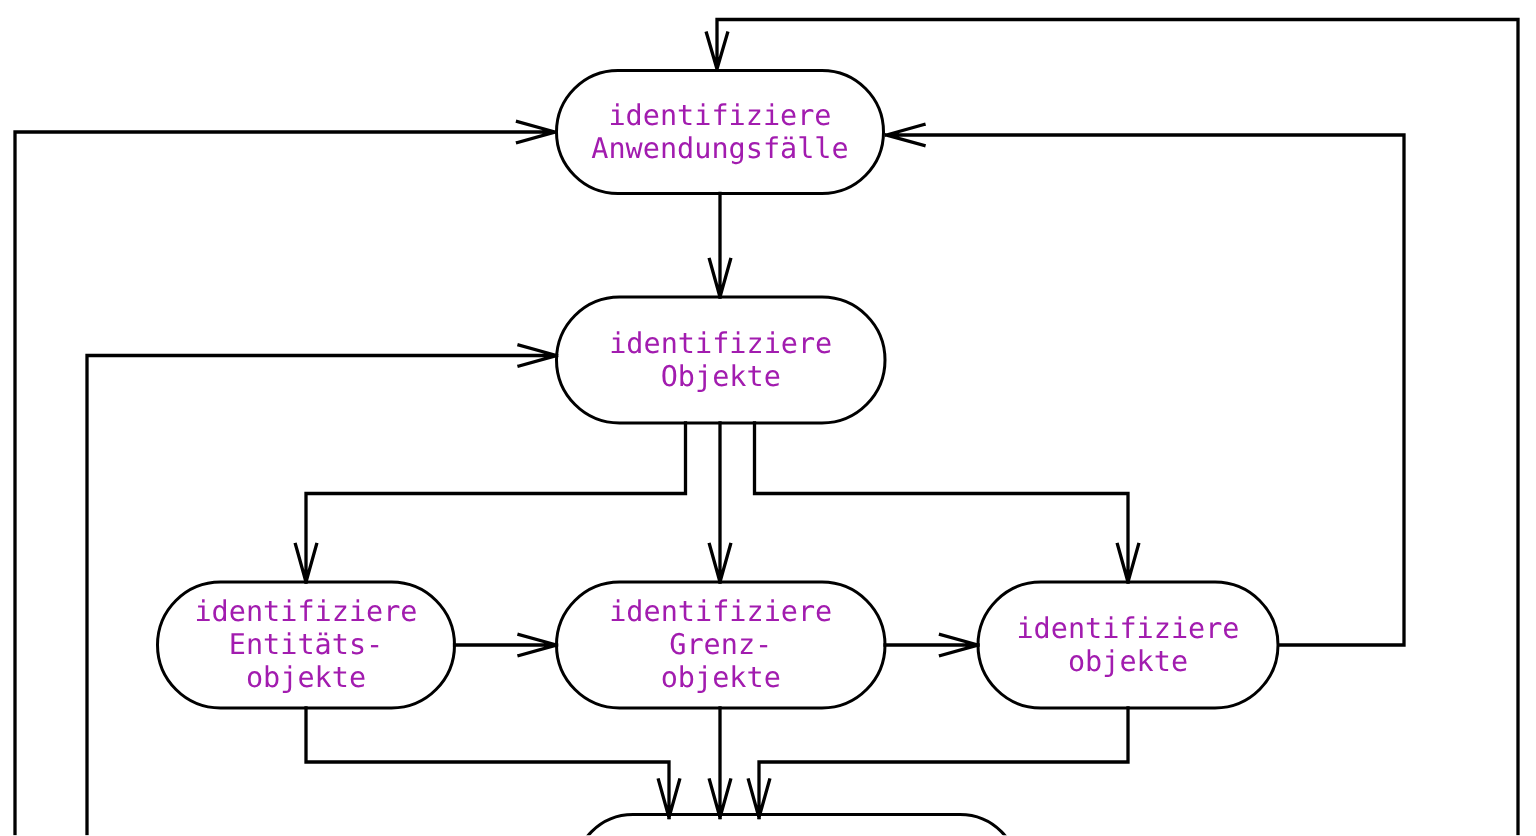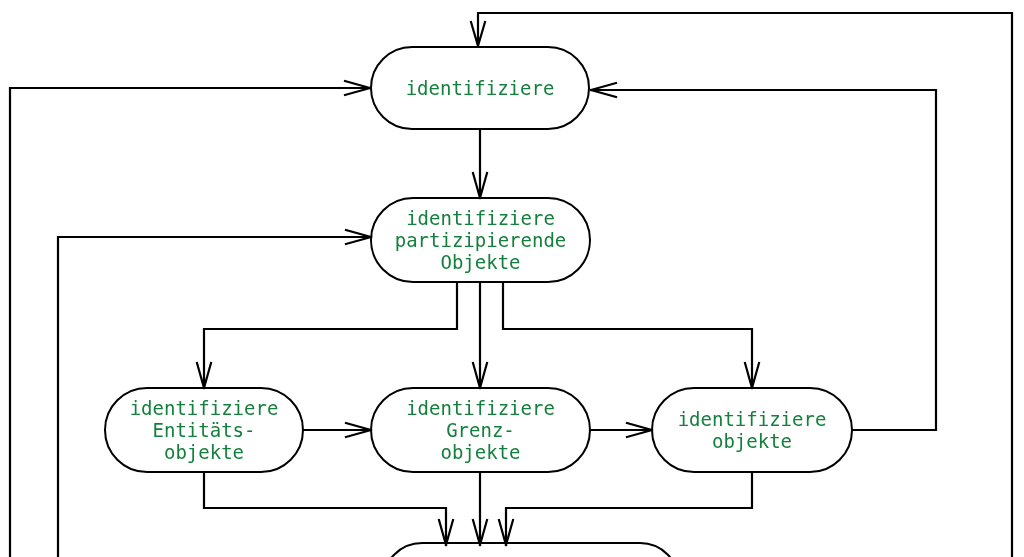--- a/index.html
+++ b/index.html
@@ -20,21 +20,21 @@
     flex-direction: column;
     align-items: center;
     justify-content: center;
     text-align: center;
     z-index: 1;
   }
   .node .nl {
     display: block;
     font-size: 19px;
     line-height: 22px;
-    color: #15803d;
+    color: #a21caf;
     white-space: pre;
   }
   #wires {
     position: absolute;
     left: 0; top: 0;
     width: 1024px; height: 557px;
     z-index: 2;
     pointer-events: none;
   }
   #wires path {
@@ -45,25 +45,25 @@
     stroke-linejoin: miter;
   }
 </style>
 </head>
 <body>
 
 <div id="stage">
 
   <div class="node" style="left:370px; top:46px; width:220px; height:84px; border-radius:42px;">
     <span class="nl">identifiziere</span>
+    <span class="nl">Anwendungsfälle</span>
   </div>
 
   <div class="node" style="left:370px; top:197px; width:221px; height:86px; border-radius:43px;">
     <span class="nl">identifiziere</span>
-    <span class="nl">partizipierende</span>
     <span class="nl">Objekte</span>
   </div>
 
   <div class="node" style="left:104px; top:387px; width:200px; height:86px; border-radius:43px;">
     <span class="nl">identifiziere</span>
     <span class="nl">Entitäts-</span>
     <span class="nl">objekte</span>
   </div>
 
   <div class="node" style="left:370px; top:387px; width:221px; height:86px; border-radius:43px;">

